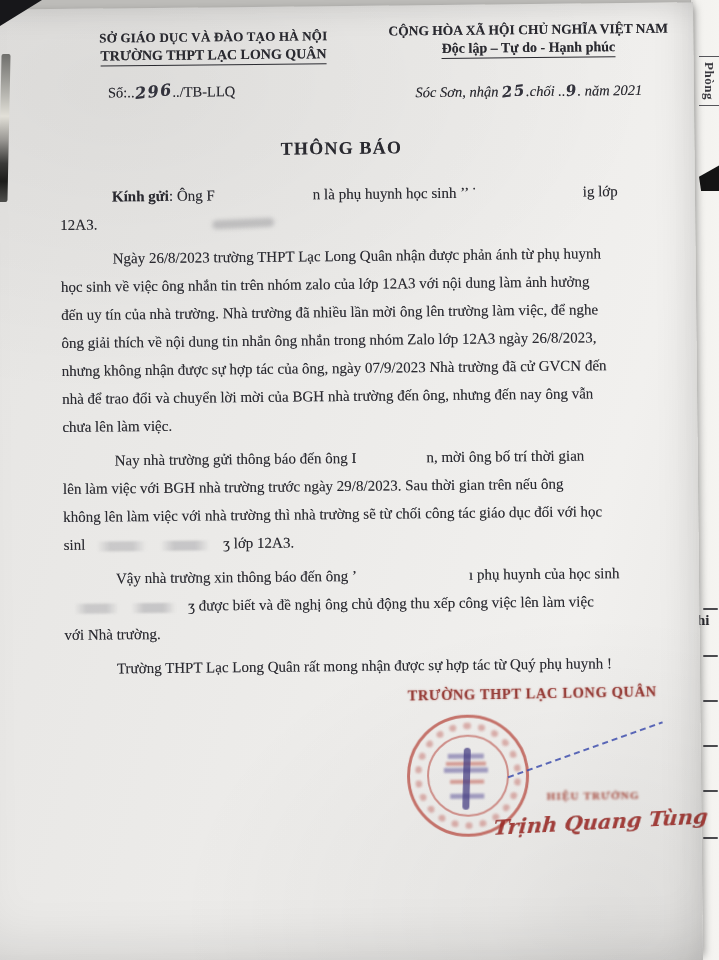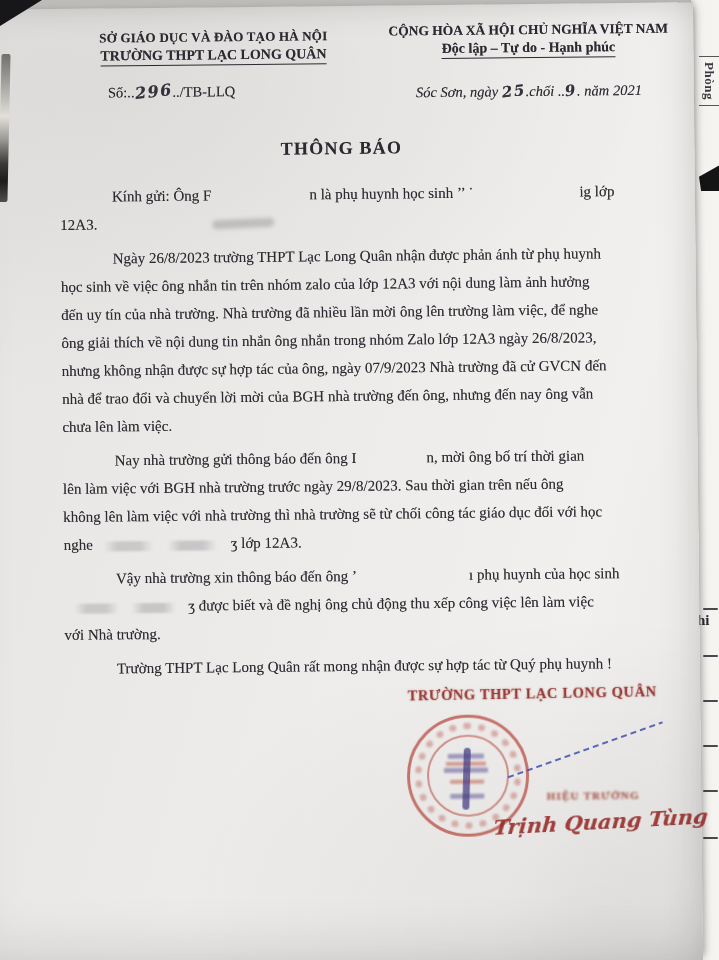--- a/index.html
+++ b/index.html
@@ -64,21 +64,21 @@
   .hand.no{font-size:16px;}
   .hand.sm{font-size:15px;}
   .doc-title{position:absolute;left:0;top:132px;width:706px;text-align:center;
     font-size:18px;font-weight:700;letter-spacing:1.2px;}
   
   .doc-body{position:absolute;left:71px;top:174px;width:600px;font-size:15px;}
   .line{height:28px;line-height:28px;white-space:nowrap;}
   .line.indent,.line.para-first{padding-left:52px;}
   .line.para-first{margin-top:6px;}
   .seg{display:inline;}
-  .seg.bold{font-weight:400;margin-top:48px;}
+  .seg.bold{font-weight:700;margin-top:48px;}
   .gap{display:inline-block;height:10px;vertical-align:middle;}
   .gap.smudge{
     background:linear-gradient(90deg,transparent 0 8%,rgba(118,118,126,.28) 18% 34%,
       transparent 44% 54%,rgba(118,118,126,.30) 64% 80%,transparent 90%);
     filter:blur(1.3px);border-radius:4px;
   }
   .erasure{
     position:absolute;left:223px;top:212px;width:62px;height:9px;border-radius:5px;
     background:rgba(125,125,132,.38);filter:blur(2px);transform:rotate(-2deg);
   }
@@ -161,38 +161,38 @@
     <span class="school-line">TRƯỜNG THPT LẠC LONG QUÂN</span>
   </div>
 
   <div class="hdr-right">
     <div class="motto1">CỘNG HÒA XÃ HỘI CHỦ NGHĨA VIỆT NAM</div>
     <span class="motto2">Độc lập – Tự do -  Hạnh phúc</span>
   </div>
 
   <div class="doc-no"><span>Số:..</span><span class="hand no">296</span><span>../TB-LLQ</span></div>
 
-  <div class="date-line"><span>Sóc Sơn, ngày </span><span class="hand sm">25</span><span>.chối ..</span><span class="hand sm">9</span><span>. năm 2021</span></div>
+  <div class="date-line"><span>Sóc Sơn, nhận </span><span class="hand sm">25</span><span>.chối ..</span><span class="hand sm">9</span><span>. năm 2021</span></div>
 
   <div class="doc-title">THÔNG BÁO</div>
 
   <div class="doc-body" id="doc-body">
       <div class="line indent"><span class="seg bold">Kính gửi</span><span class="seg">: Ông F</span><span class="gap" style="width: 98px;"></span><span class="seg">n là phụ huynh học sinh ’’ ˙</span><span class="gap" style="width: 106px;"></span><span class="seg">ig lớp</span></div>
       <div class="line"><span class="seg">12A3.</span></div>
       <div class="line para-first"><span class="seg">Ngày 26/8/2023 trường THPT Lạc Long Quân nhận được phản ánh từ phụ huynh</span></div>
       <div class="line"><span class="seg">học sinh về việc ông nhắn tin trên nhóm zalo của lớp 12A3 với nội dung làm ảnh hưởng</span></div>
       <div class="line"><span class="seg">đến uy tín của nhà trường. Nhà trường đã nhiều lần mời ông lên trường làm việc, để nghe</span></div>
       <div class="line"><span class="seg">ông giải thích về nội dung tin nhắn ông nhắn trong nhóm Zalo lớp 12A3 ngày 26/8/2023,</span></div>
       <div class="line"><span class="seg">nhưng không nhận được sự hợp tác của ông, ngày 07/9/2023 Nhà trường đã cử GVCN đến</span></div>
       <div class="line"><span class="seg">nhà để trao đổi và chuyển lời mời của BGH nhà trường đến ông, nhưng đến nay ông vẫn</span></div>
       <div class="line"><span class="seg">chưa lên làm việc.</span></div>
       <div class="line para-first"><span class="seg">Nay nhà trường gửi thông báo đến ông I</span><span class="gap" style="width: 70px;"></span><span class="seg">n, mời ông bố trí thời gian</span></div>
       <div class="line"><span class="seg">lên làm việc với BGH nhà trường trước ngày 29/8/2023. Sau thời gian trên nếu ông</span></div>
       <div class="line"><span class="seg">không lên làm việc với nhà trường thì nhà trường sẽ từ chối công tác giáo dục đối với học</span></div>
-      <div class="line"><span class="seg">nghe</span><span class="gap smudge" style="width: 138px;"></span><span class="seg">ʒ lớp 12A3.</span></div>
+      <div class="line"><span class="seg">sinl</span><span class="gap smudge" style="width: 138px;"></span><span class="seg">ʒ lớp 12A3.</span></div>
       <div class="line para-first"><span class="seg">Vậy nhà trường xin thông báo đến ông ’</span><span class="gap" style="width: 112px;"></span><span class="seg">ı phụ huynh của học sinh</span></div>
       <div class="line"><span class="gap smudge" style="width: 124px;"></span><span class="seg">ʒ được biết và đề nghị ông chủ động thu xếp công việc lên làm việc</span></div>
       <div class="line"><span class="seg">với Nhà trường.</span></div>
       <div class="line para-first"><span class="seg">Trường THPT Lạc Long Quân rất mong nhận được sự hợp tác từ Quý phụ huynh !</span></div>
     </div>
 
   <div class="erasure"></div>
 
   <div class="stamp-org">TRƯỜNG THPT LẠC LONG QUÂN</div>
 

